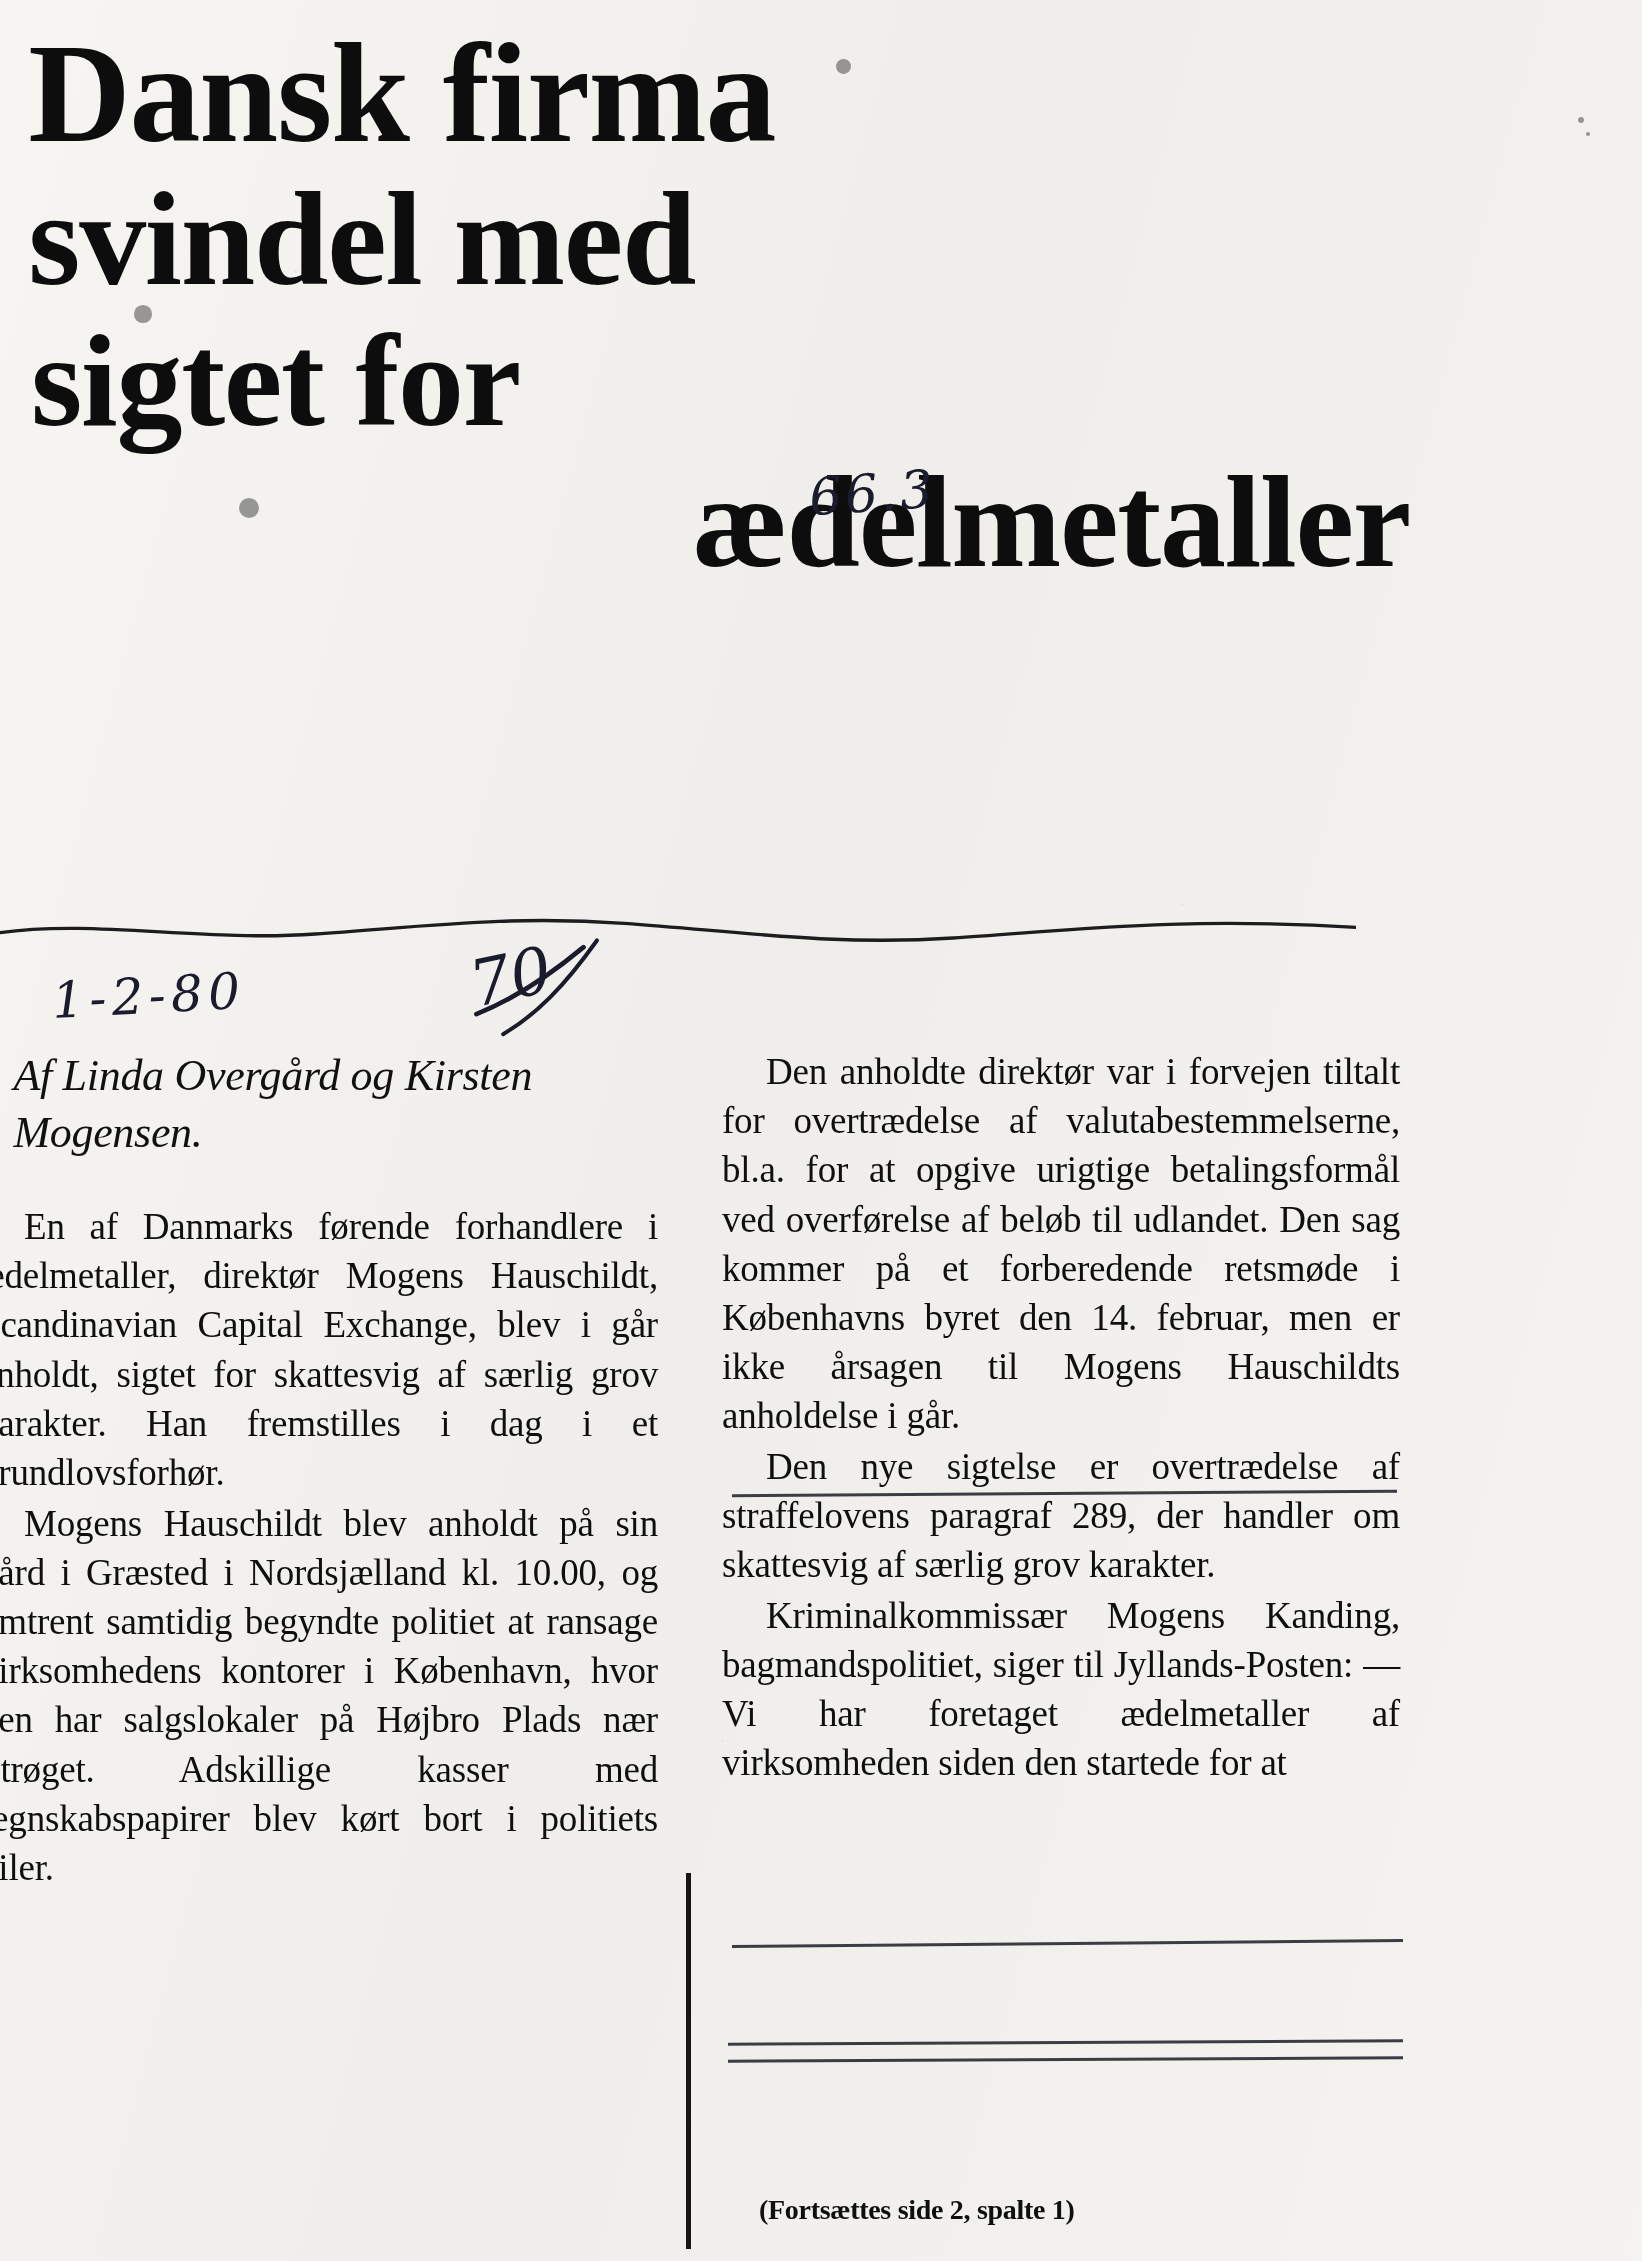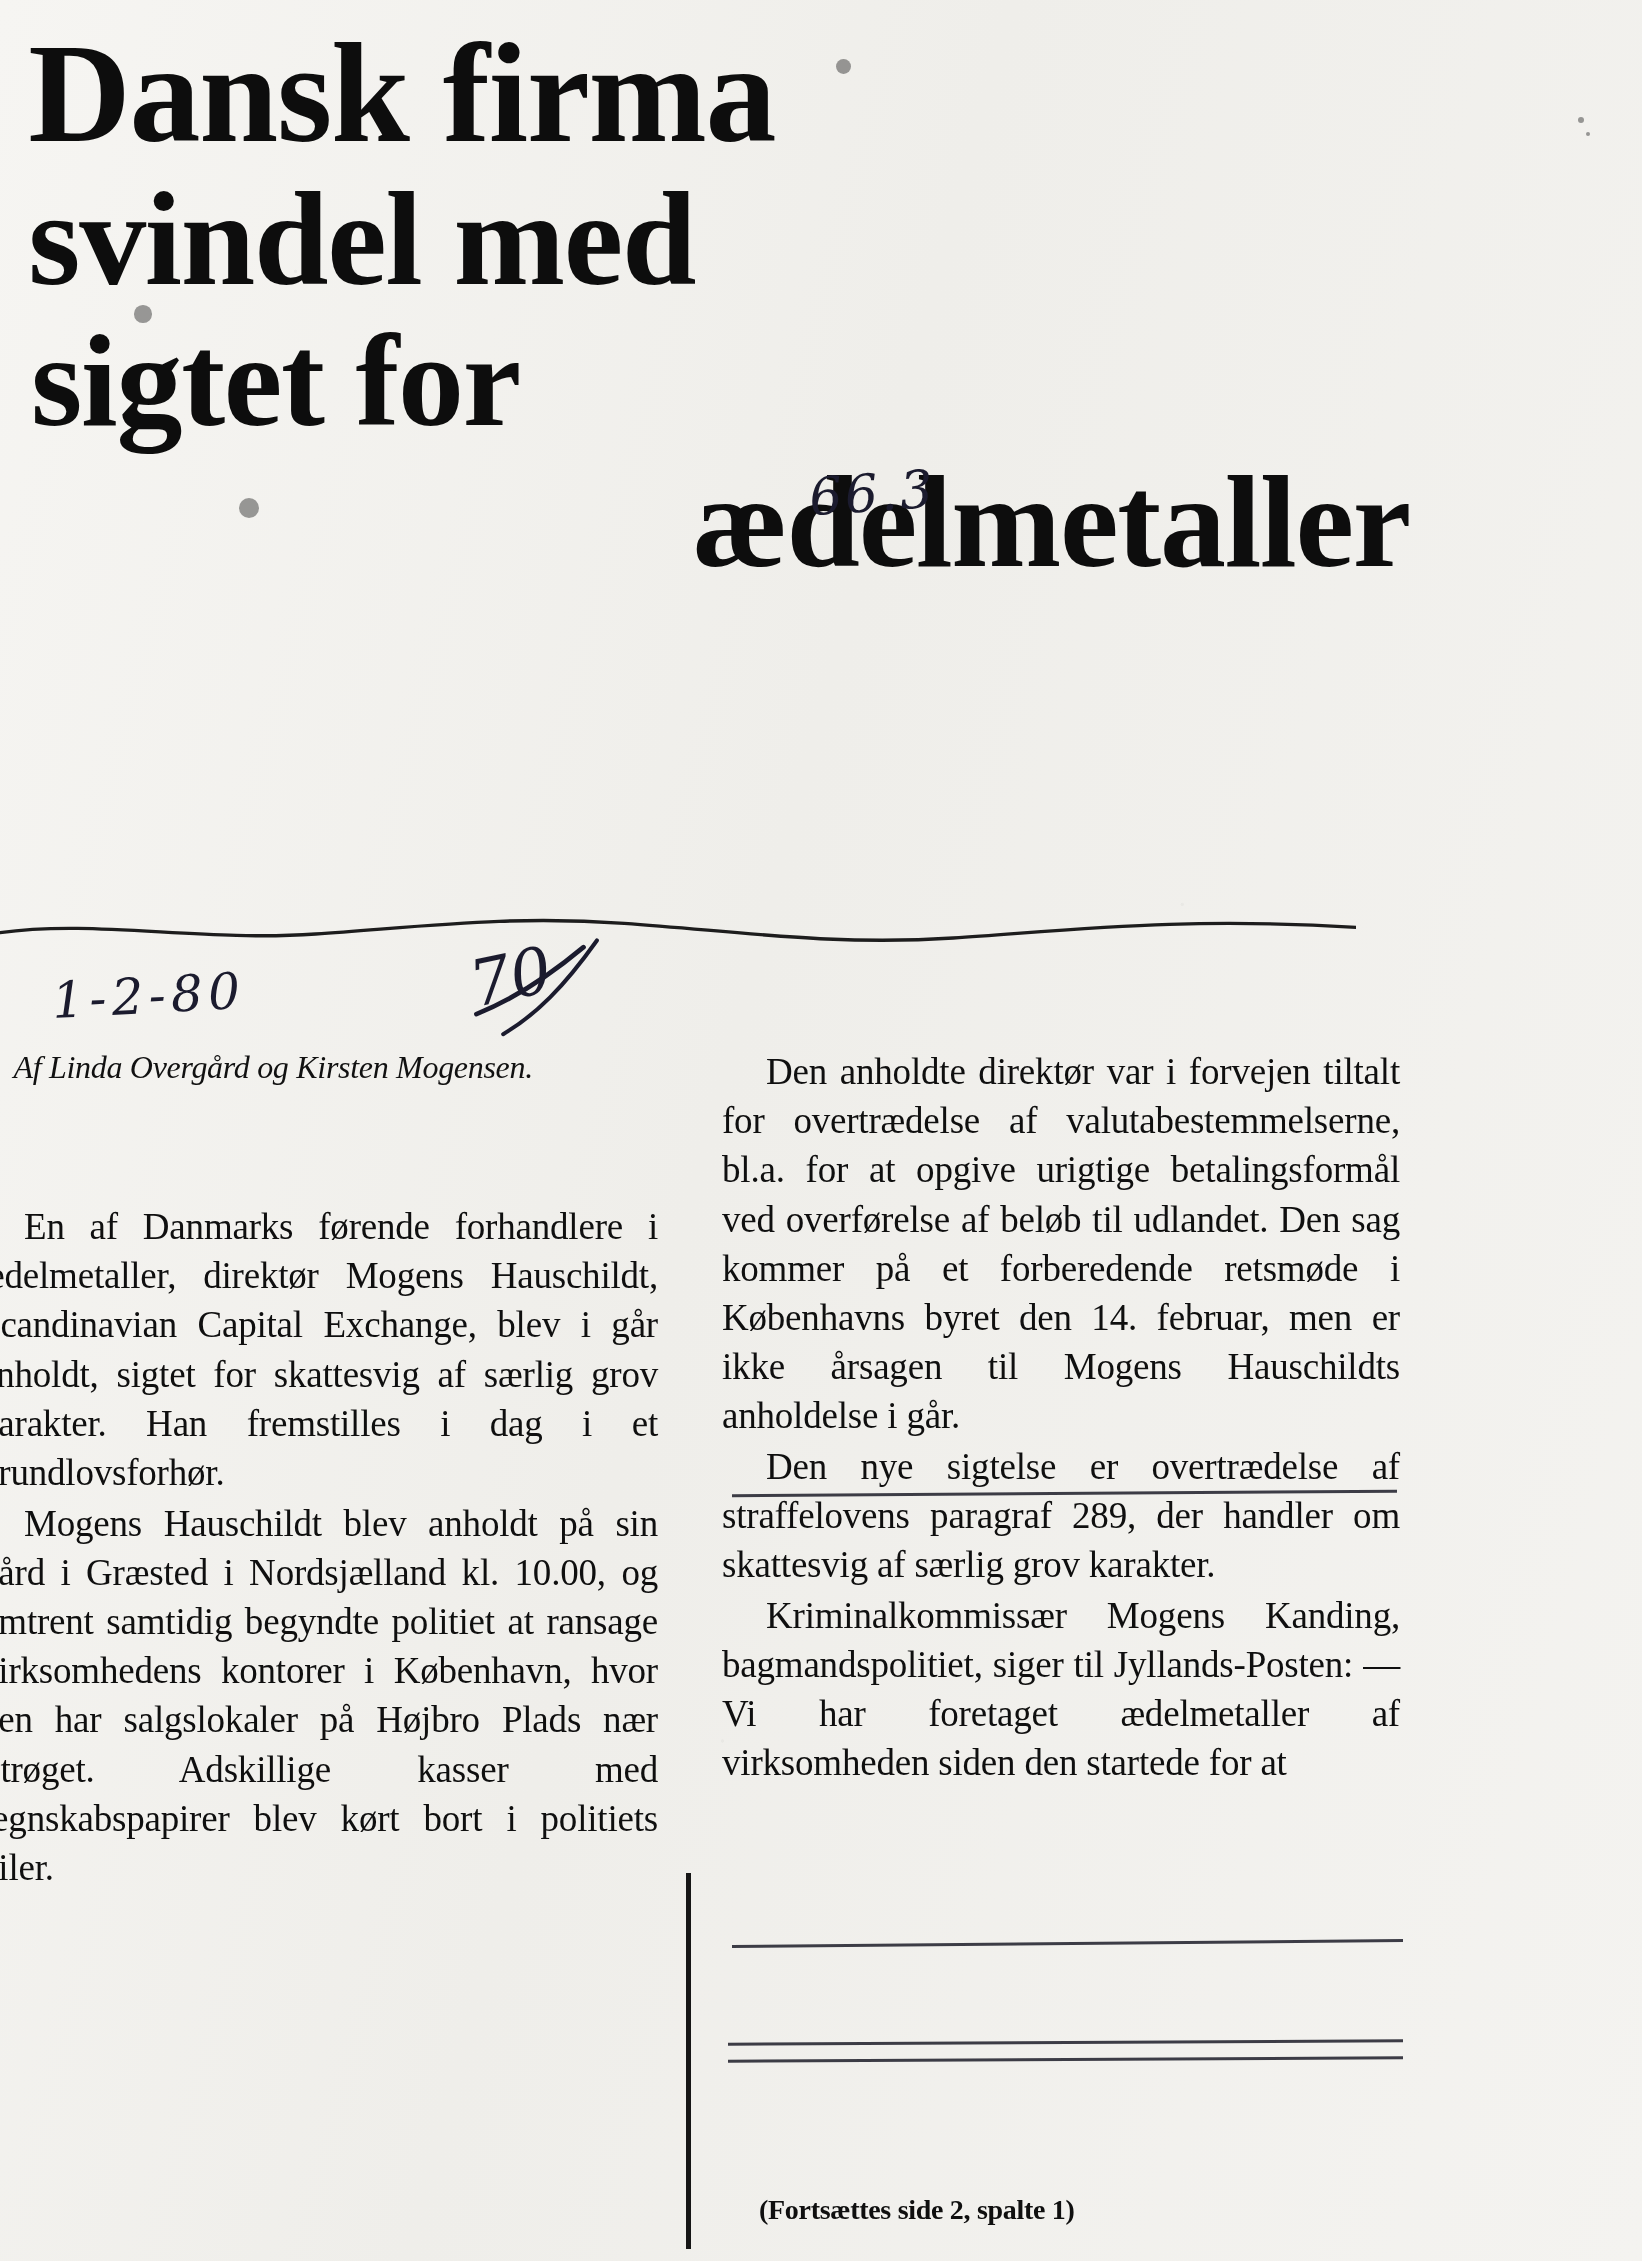--- a/index.html
+++ b/index.html
@@ -122,21 +122,21 @@
     height: 40px;
   }
 
   
   .byline {
     position: absolute;
     left: 13.4px;
     top: 1047px;
     width: 624px;
     font-style: italic;
-    font-size: 32px;
+    font-size: 44px;
     line-height: 1.30;
     color: #111;
     letter-spacing: -0.3px;
   }
 
   
   .col {
     position: absolute;
     font-family: "Liberation Serif", serif;
     font-size: 37px;

